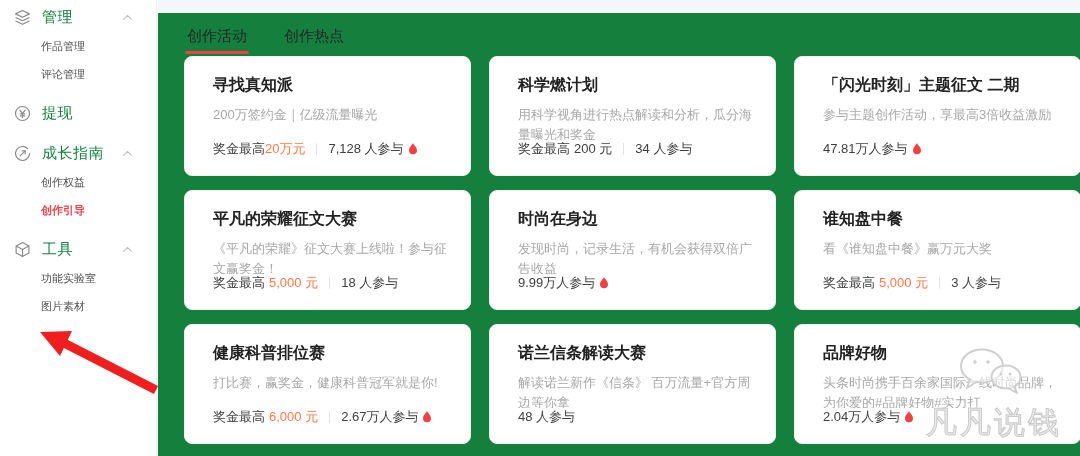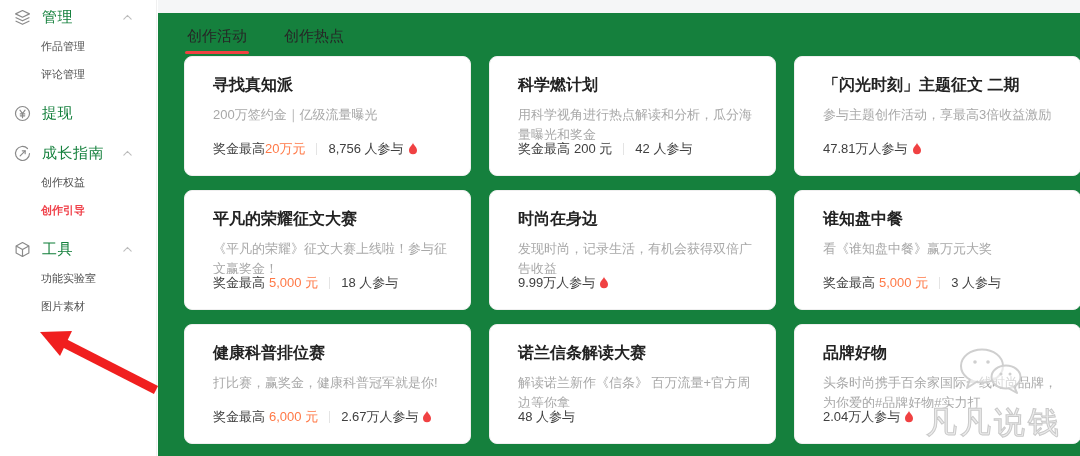--- a/index.html
+++ b/index.html
@@ -167,37 +167,37 @@
 
   <div class="cards">
 
     <div class="card">
       <div class="card-title">寻找真知派</div>
       <div class="card-desc">200万签约金｜亿级流量曝光</div>
       <div class="card-footer">
         <span class="prize-label">奖金最高</span>
         <span class="prize-value orange">20万元</span>
         <span class="foot-divider"></span>
-        <span class="participants">8,756 人参与</span>
+        <span class="participants">7,128 人参与</span>
         <span class="flame">
           <svg width="12" height="14" viewBox="0 0 12 14">
               <path d="M6 0 C6.4 2.8 2 4.6 2 8.2 a4 4.1 0 0 0 8 0 C10 4.6 5.6 2.8 6 0 Z" fill="#f04142"></path>
             </svg>
         </span>
       </div>
     </div>
 
     <div class="card">
       <div class="card-title">科学燃计划</div>
       <div class="card-desc">用科学视角进行热点解读和分析，瓜分海量曝光和奖金</div>
       <div class="card-footer">
         <span class="prize-label">奖金最高</span>
         <span class="prize-value gap">200 元</span>
         <span class="foot-divider"></span>
-        <span class="participants">42 人参与</span>
+        <span class="participants">34 人参与</span>
       </div>
     </div>
 
     <div class="card">
       <div class="card-title">「闪光时刻」主题征文 二期</div>
       <div class="card-desc">参与主题创作活动，享最高3倍收益激励</div>
       <div class="card-footer">
         <span class="participants">47.81万人参与</span>
         <span class="flame">
           <svg width="12" height="14" viewBox="0 0 12 14">

